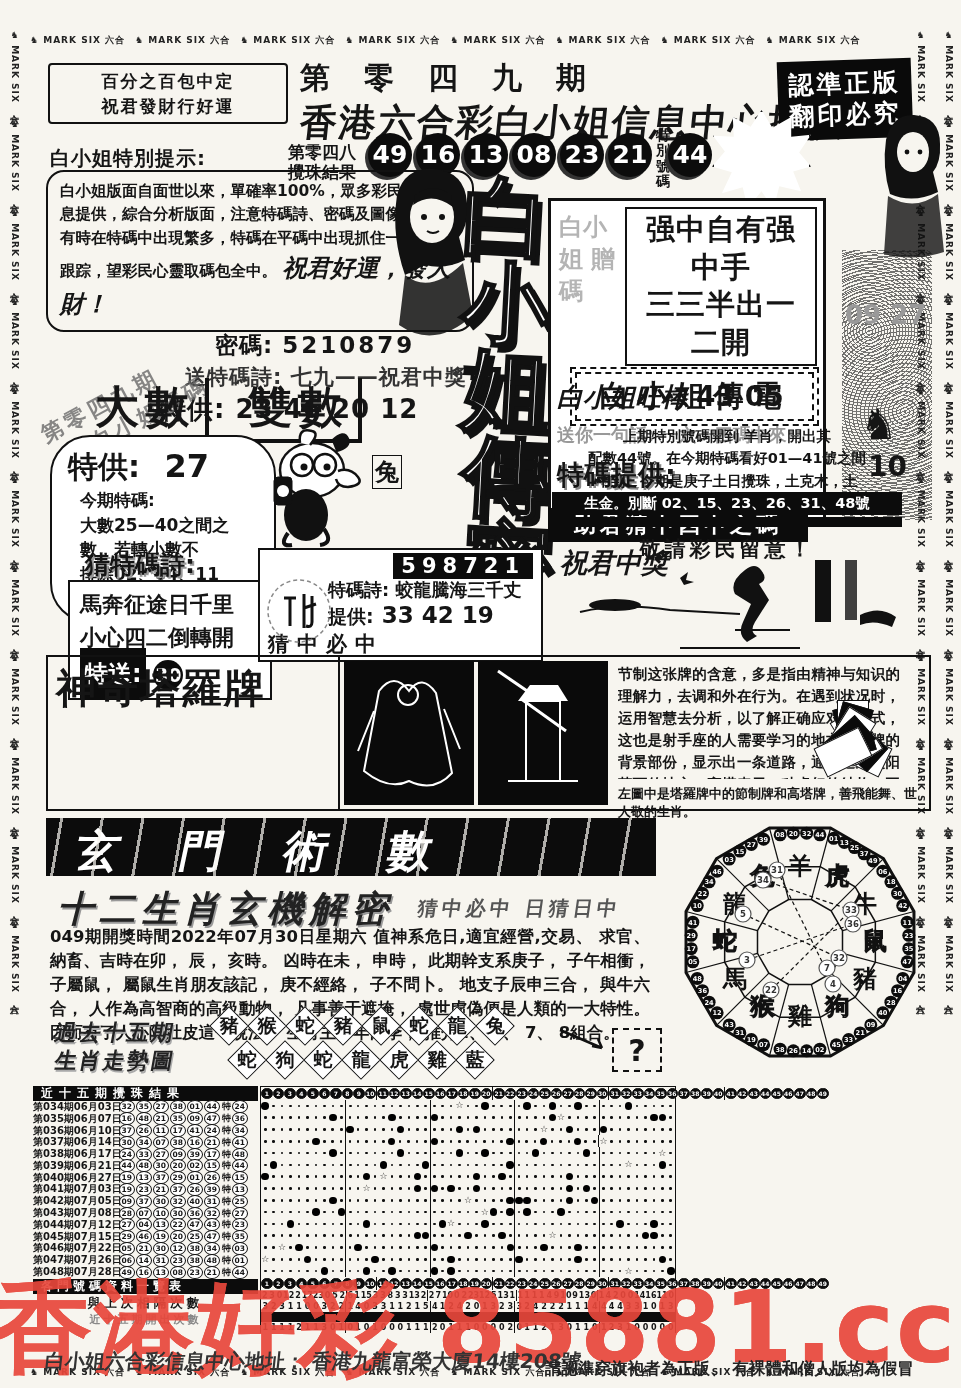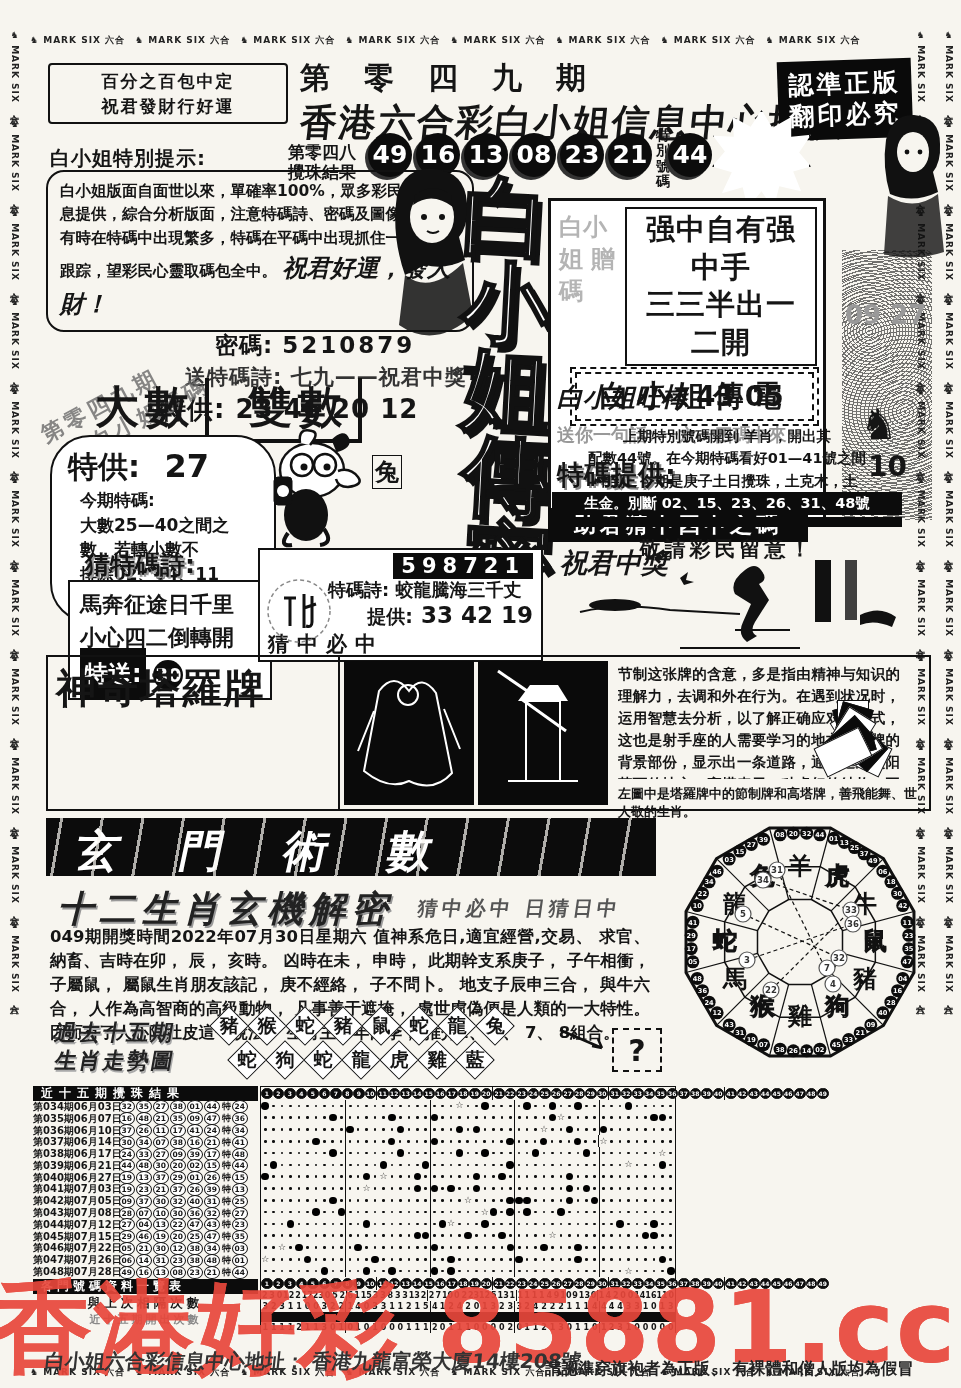--- a/index.html
+++ b/index.html
@@ -311,21 +311,21 @@
       <span class="circnum">30</span>
     </div>
   </div>
 
   <div class="abs codebox" style="left:258px;top:548px;width:265px;height:102px;padding:4px 8px;">
     <div style="text-align:right;"><span class="invcode">598721</span></div>
     <div style="font-size:18px;font-weight:900;margin-left:60px;">
       <span>特碼詩:</span>
       <span>蛟龍騰海三千丈</span>
     </div>
-    <div style="font-size:23px;font-weight:900;margin-left:60px;text-align:right;">
+    <div style="font-size:23px;font-weight:900;margin-left:60px;">
       <span style="font-size:19px;">提供:</span>
       <span>33  42  19</span>
     </div>
     <div style="font-size:21px;font-weight:700;letter-spacing:8px;text-align:left;">猜中必中</div>
     <svg style="position:absolute;left:6px;top:28px;" width="66" height="66" viewBox="0 0 66 66">
       <circle cx="33" cy="33" r="31" fill="none" stroke="#888" stroke-width="1.5" stroke-dasharray="4 3"></circle>
       <path d="M18 20 L30 20 M24 20 L24 48 M38 16 L38 50 M38 30 L50 26 M46 18 L46 44 Q46 50 40 48" stroke="#111" stroke-width="3" fill="none"></path>
     </svg>
   </div>
 

